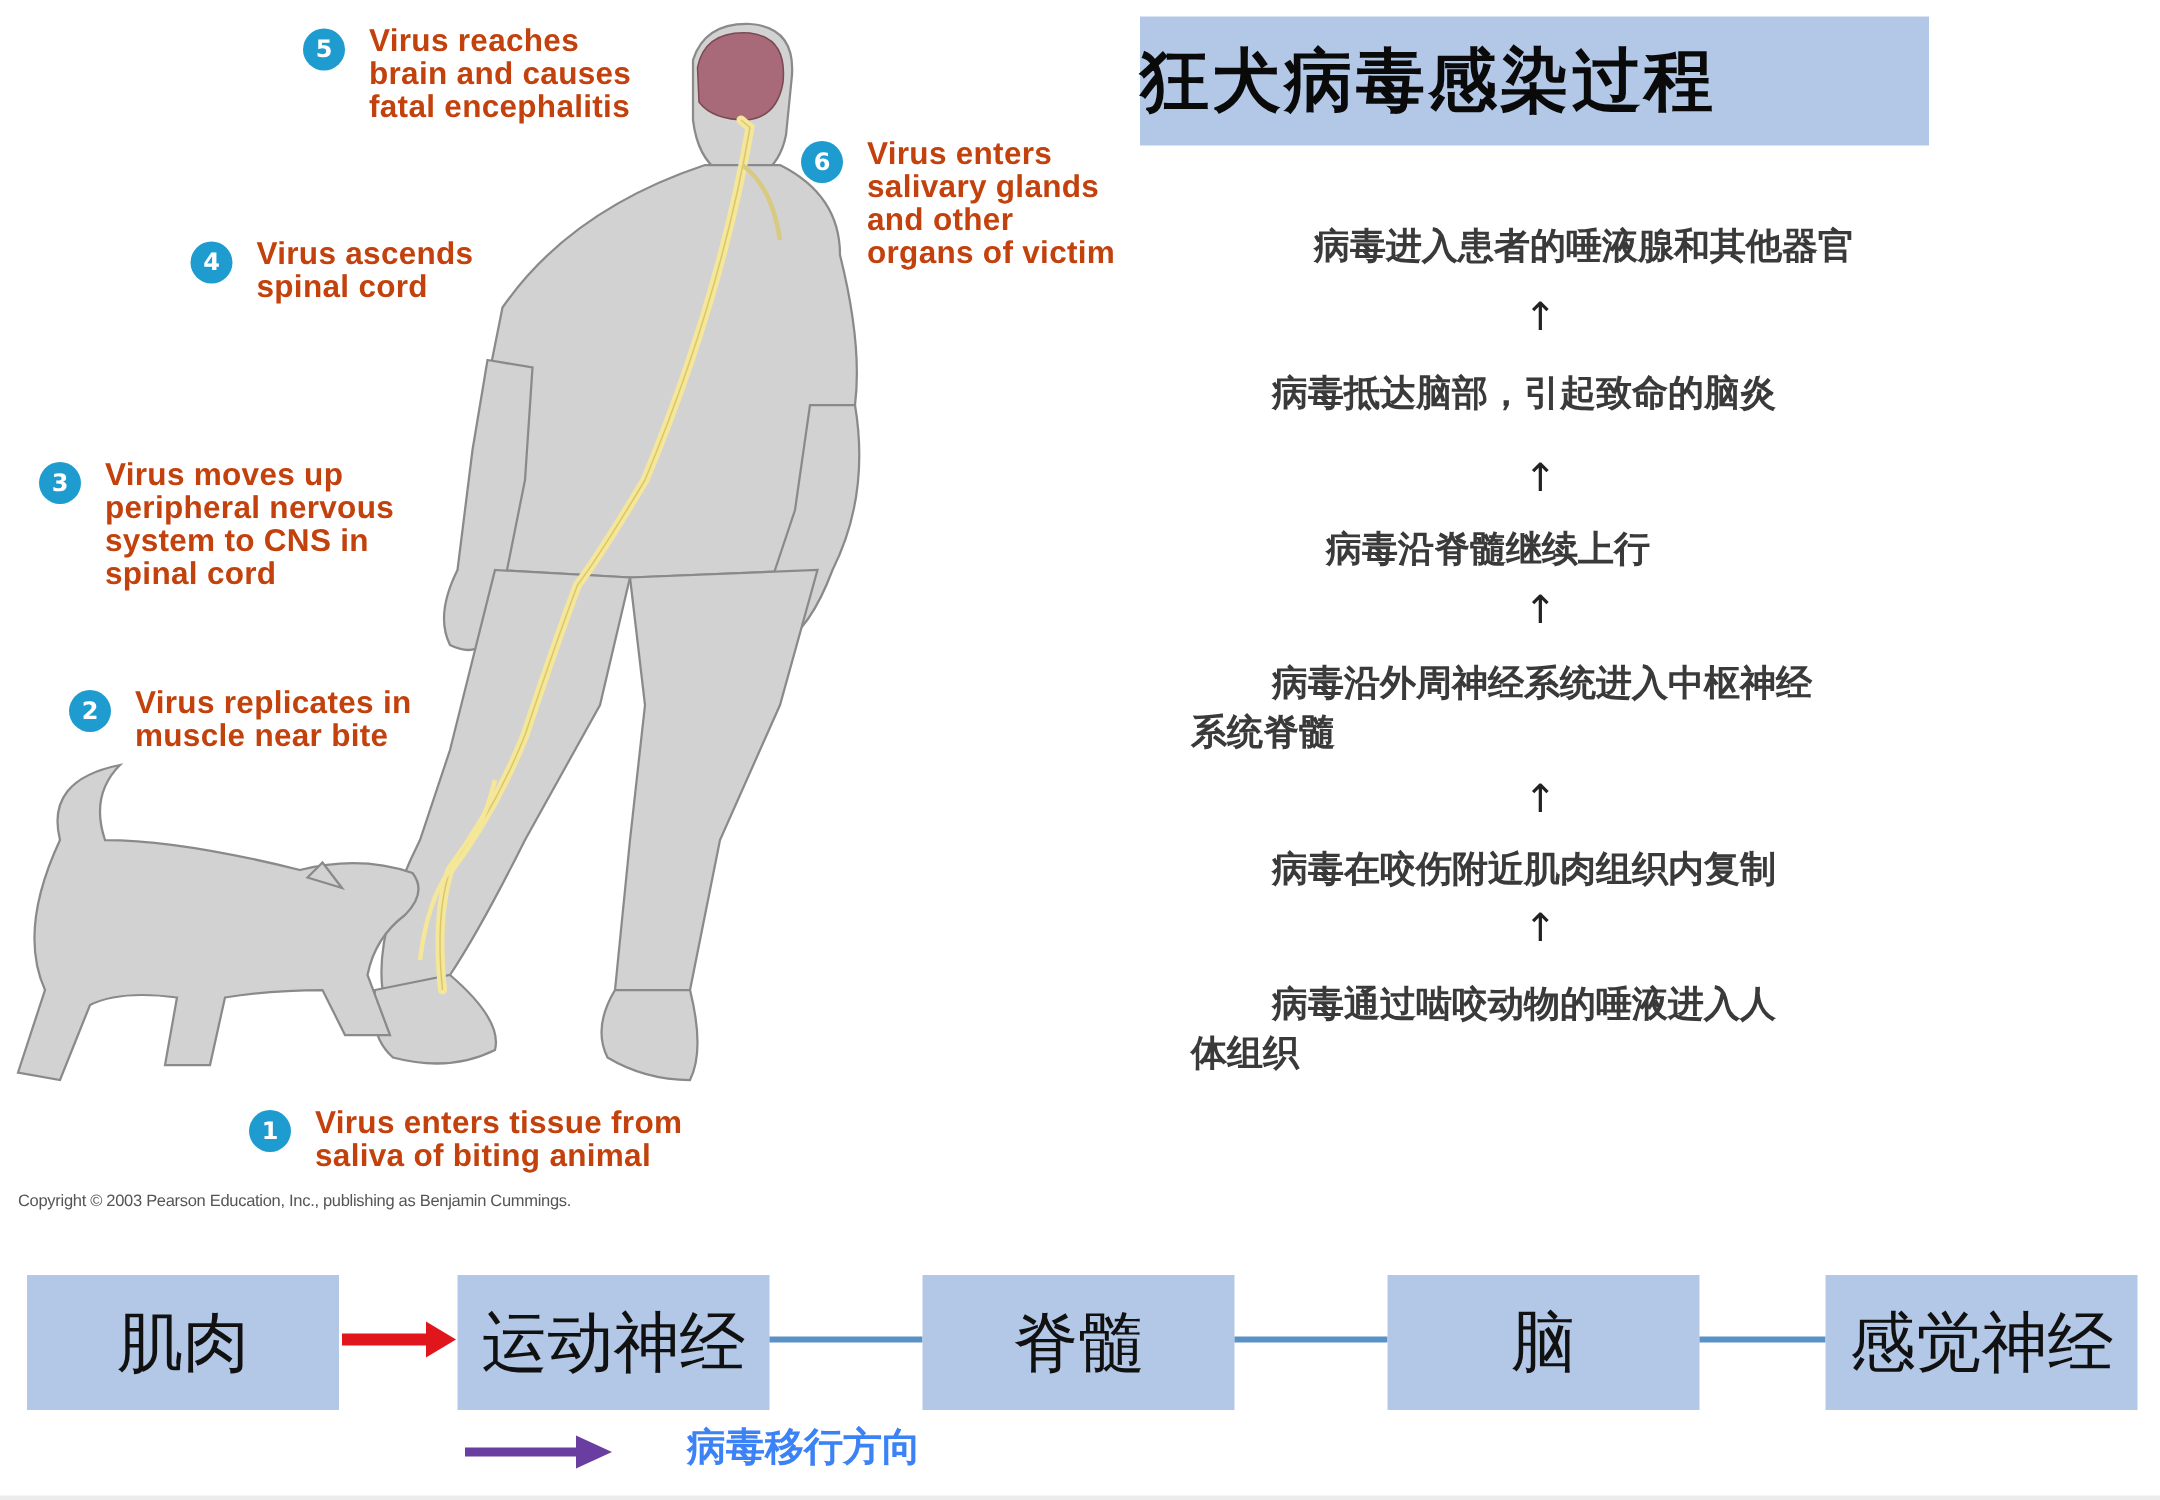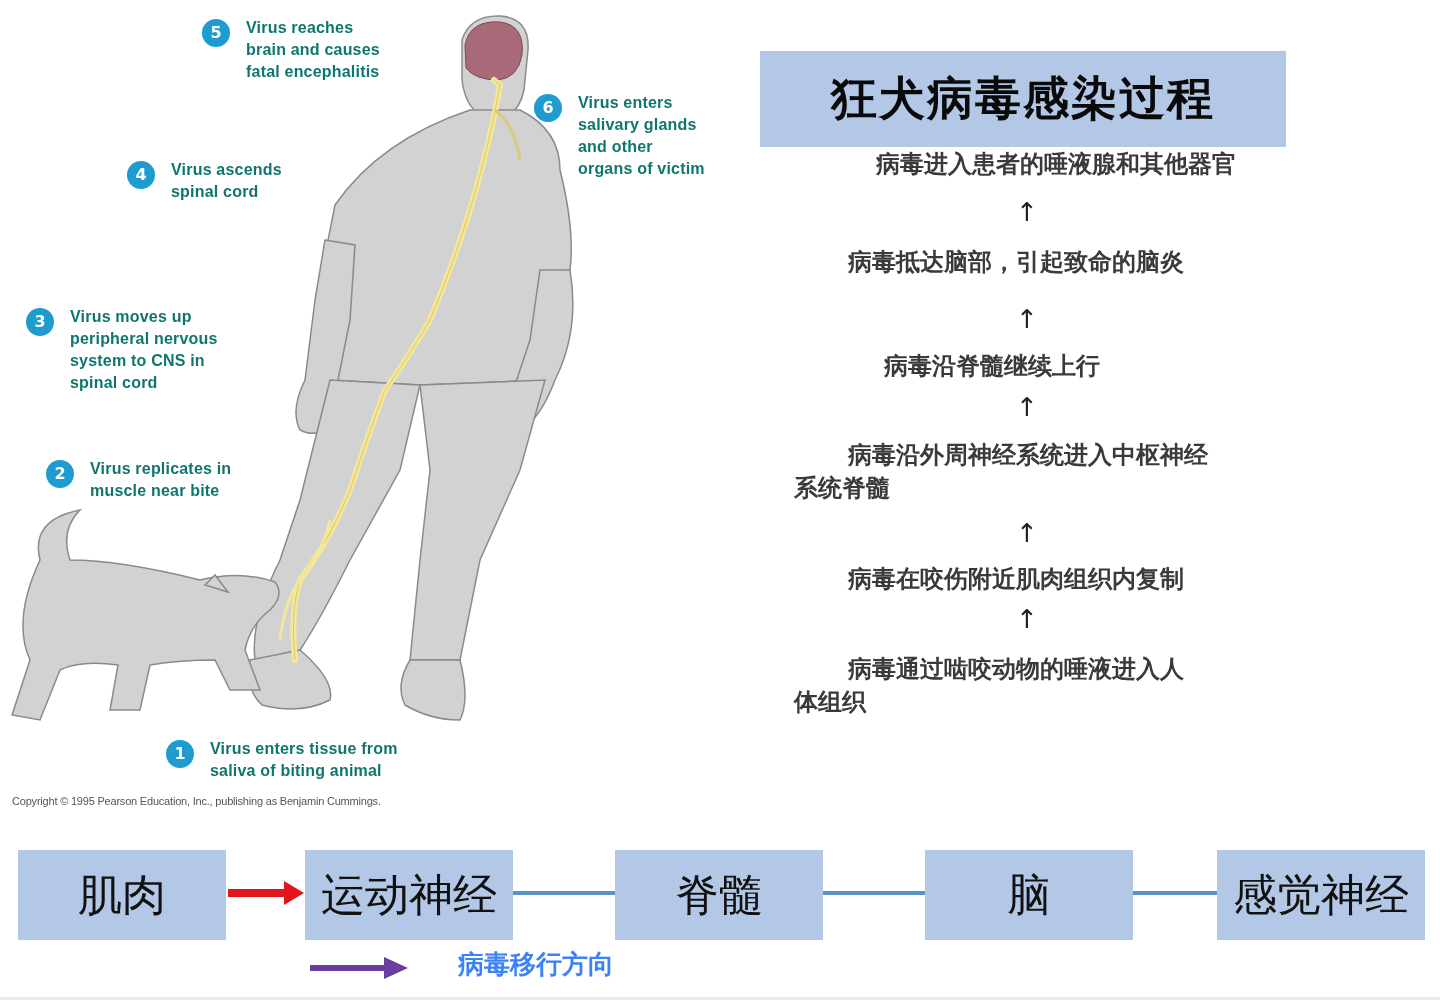--- a/index.html
+++ b/index.html
@@ -17,31 +17,31 @@
 
     .step { position: absolute; display: flex; align-items: flex-start; }
     .step-badge {
       width: 28px; height: 28px; border-radius: 50%;
       background: #1e9cd0; color: #fff; font-weight: bold;
       font-size: 16px; line-height: 28px; text-align: center;
       flex: 0 0 28px; margin-right: 16px; margin-top: 2px;
       font-family: "DejaVu Sans", sans-serif;
     }
     .step-text {
-      font-size: 16px; font-weight: bold; line-height: 22px;
-      color: #0f766e; white-space: pre-line; letter-spacing: 0.2px;
+      font-size: 21px; font-weight: bold; line-height: 22px;
+      color: #c2410c; white-space: pre-line; letter-spacing: 0.2px;
     }
     .copyright {
       left: 12px; top: 795px; font-size: 11px; color: #555; letter-spacing: -0.2px;
     }
 
     
     .title-box {
-      left: 760px; top: 11px; width: 526px; height: 96px;
-      background: #b3c8e6; display: flex; align-items: center; justify-content: center; margin-top: 40px;
+      left: 760px; top: 11px; width: 526px; height: 86px;
+      background: #b3c8e6; display: flex; align-items: center; 
     }
     .title-text {
       font-family: "DejaVu Sans", sans-serif; font-weight: bold;
       font-size: 46px; color: #0a0a0a; letter-spacing: 2px;
     }
     .flow-line {
       position: absolute; font-family: "DejaVu Sans", sans-serif;
       font-size: 24px; font-weight: bold; color: #3a3a3a; line-height: 33px;
     }
     .flow-arrow {
@@ -133,21 +133,21 @@
 fatal encephalitis</span>
   </div>
   <div class="step" style="left:534px; top:92px;">
     <span class="step-badge">6</span>
     <span class="step-text">Virus enters
 salivary glands
 and other
 organs of victim</span>
   </div>
 
-  <div class="abs copyright">Copyright © 1995 Pearson Education, Inc., publishing as Benjamin Cummings.</div>
+  <div class="abs copyright">Copyright © 2003 Pearson Education, Inc., publishing as Benjamin Cummings.</div>
 </div>
 
 <div class="abs title-box">
   <span class="title-text">狂犬病毒感染过程</span>
 </div>
 
 <div>
   <div class="flow-line" style="left:876px; top:148px;">病毒进入患者的唾液腺和其他器官</div>
   <div class="flow-arrow" style="top:199px;">↑</div>
 

